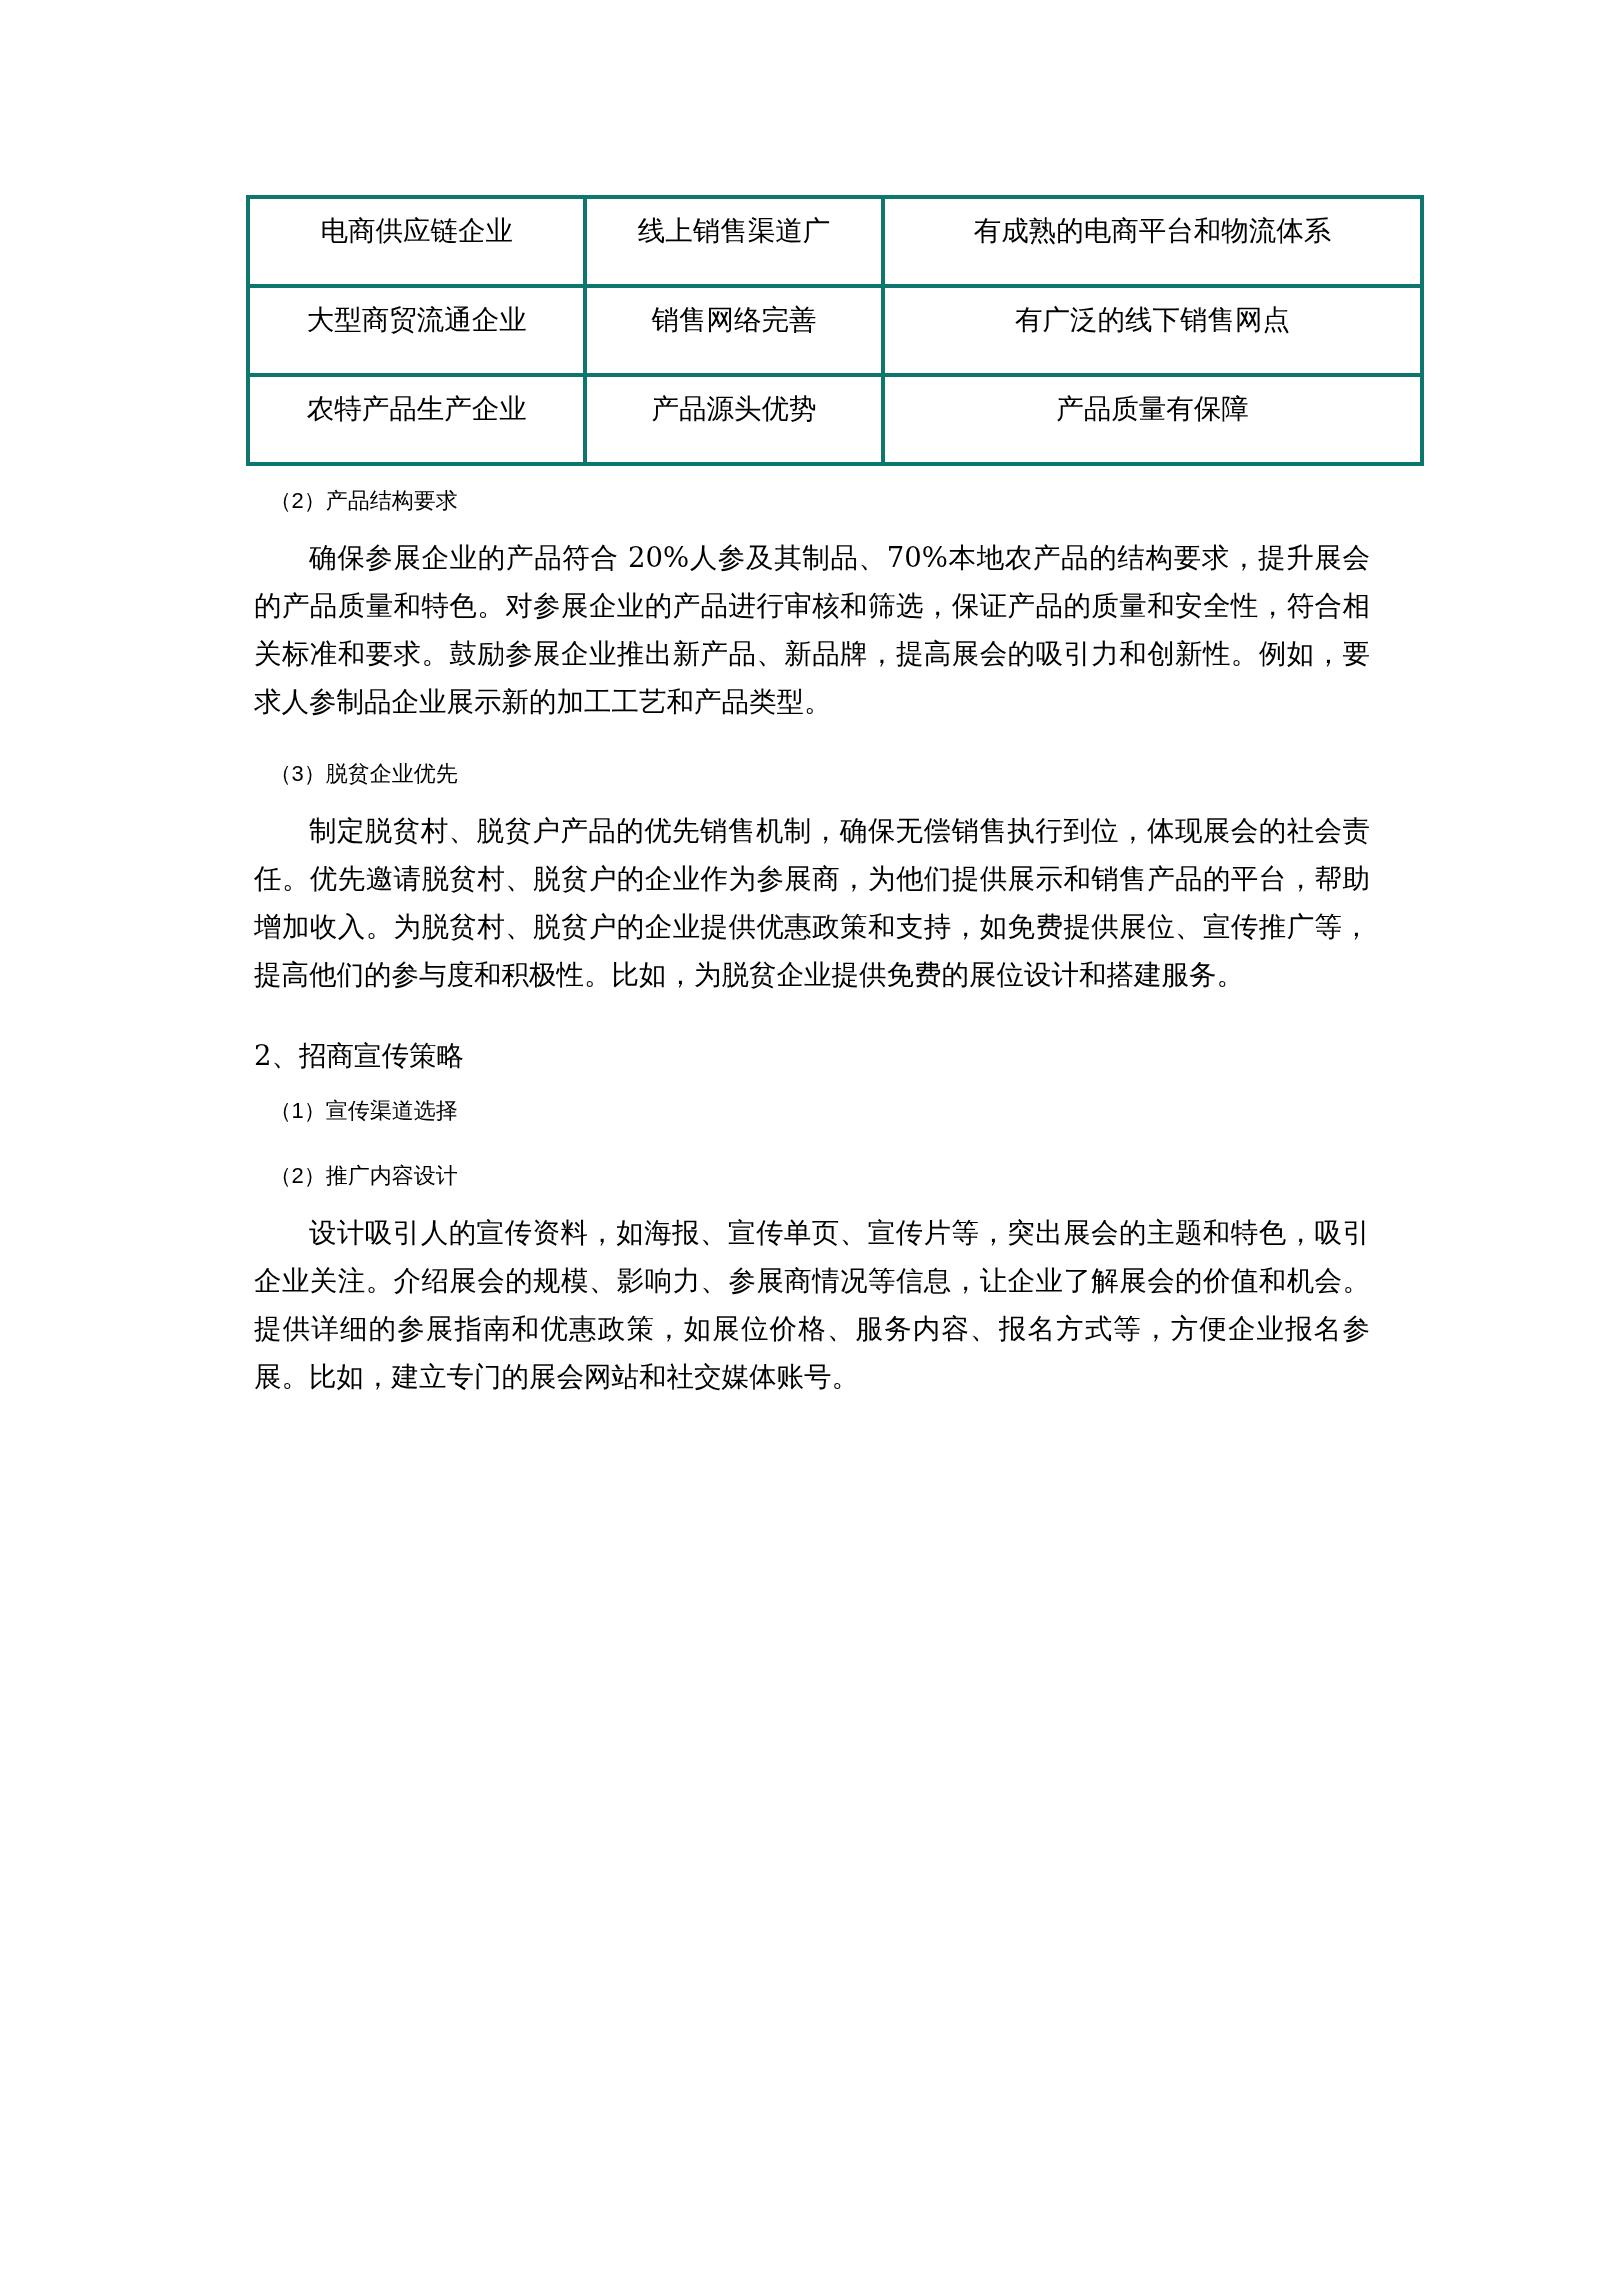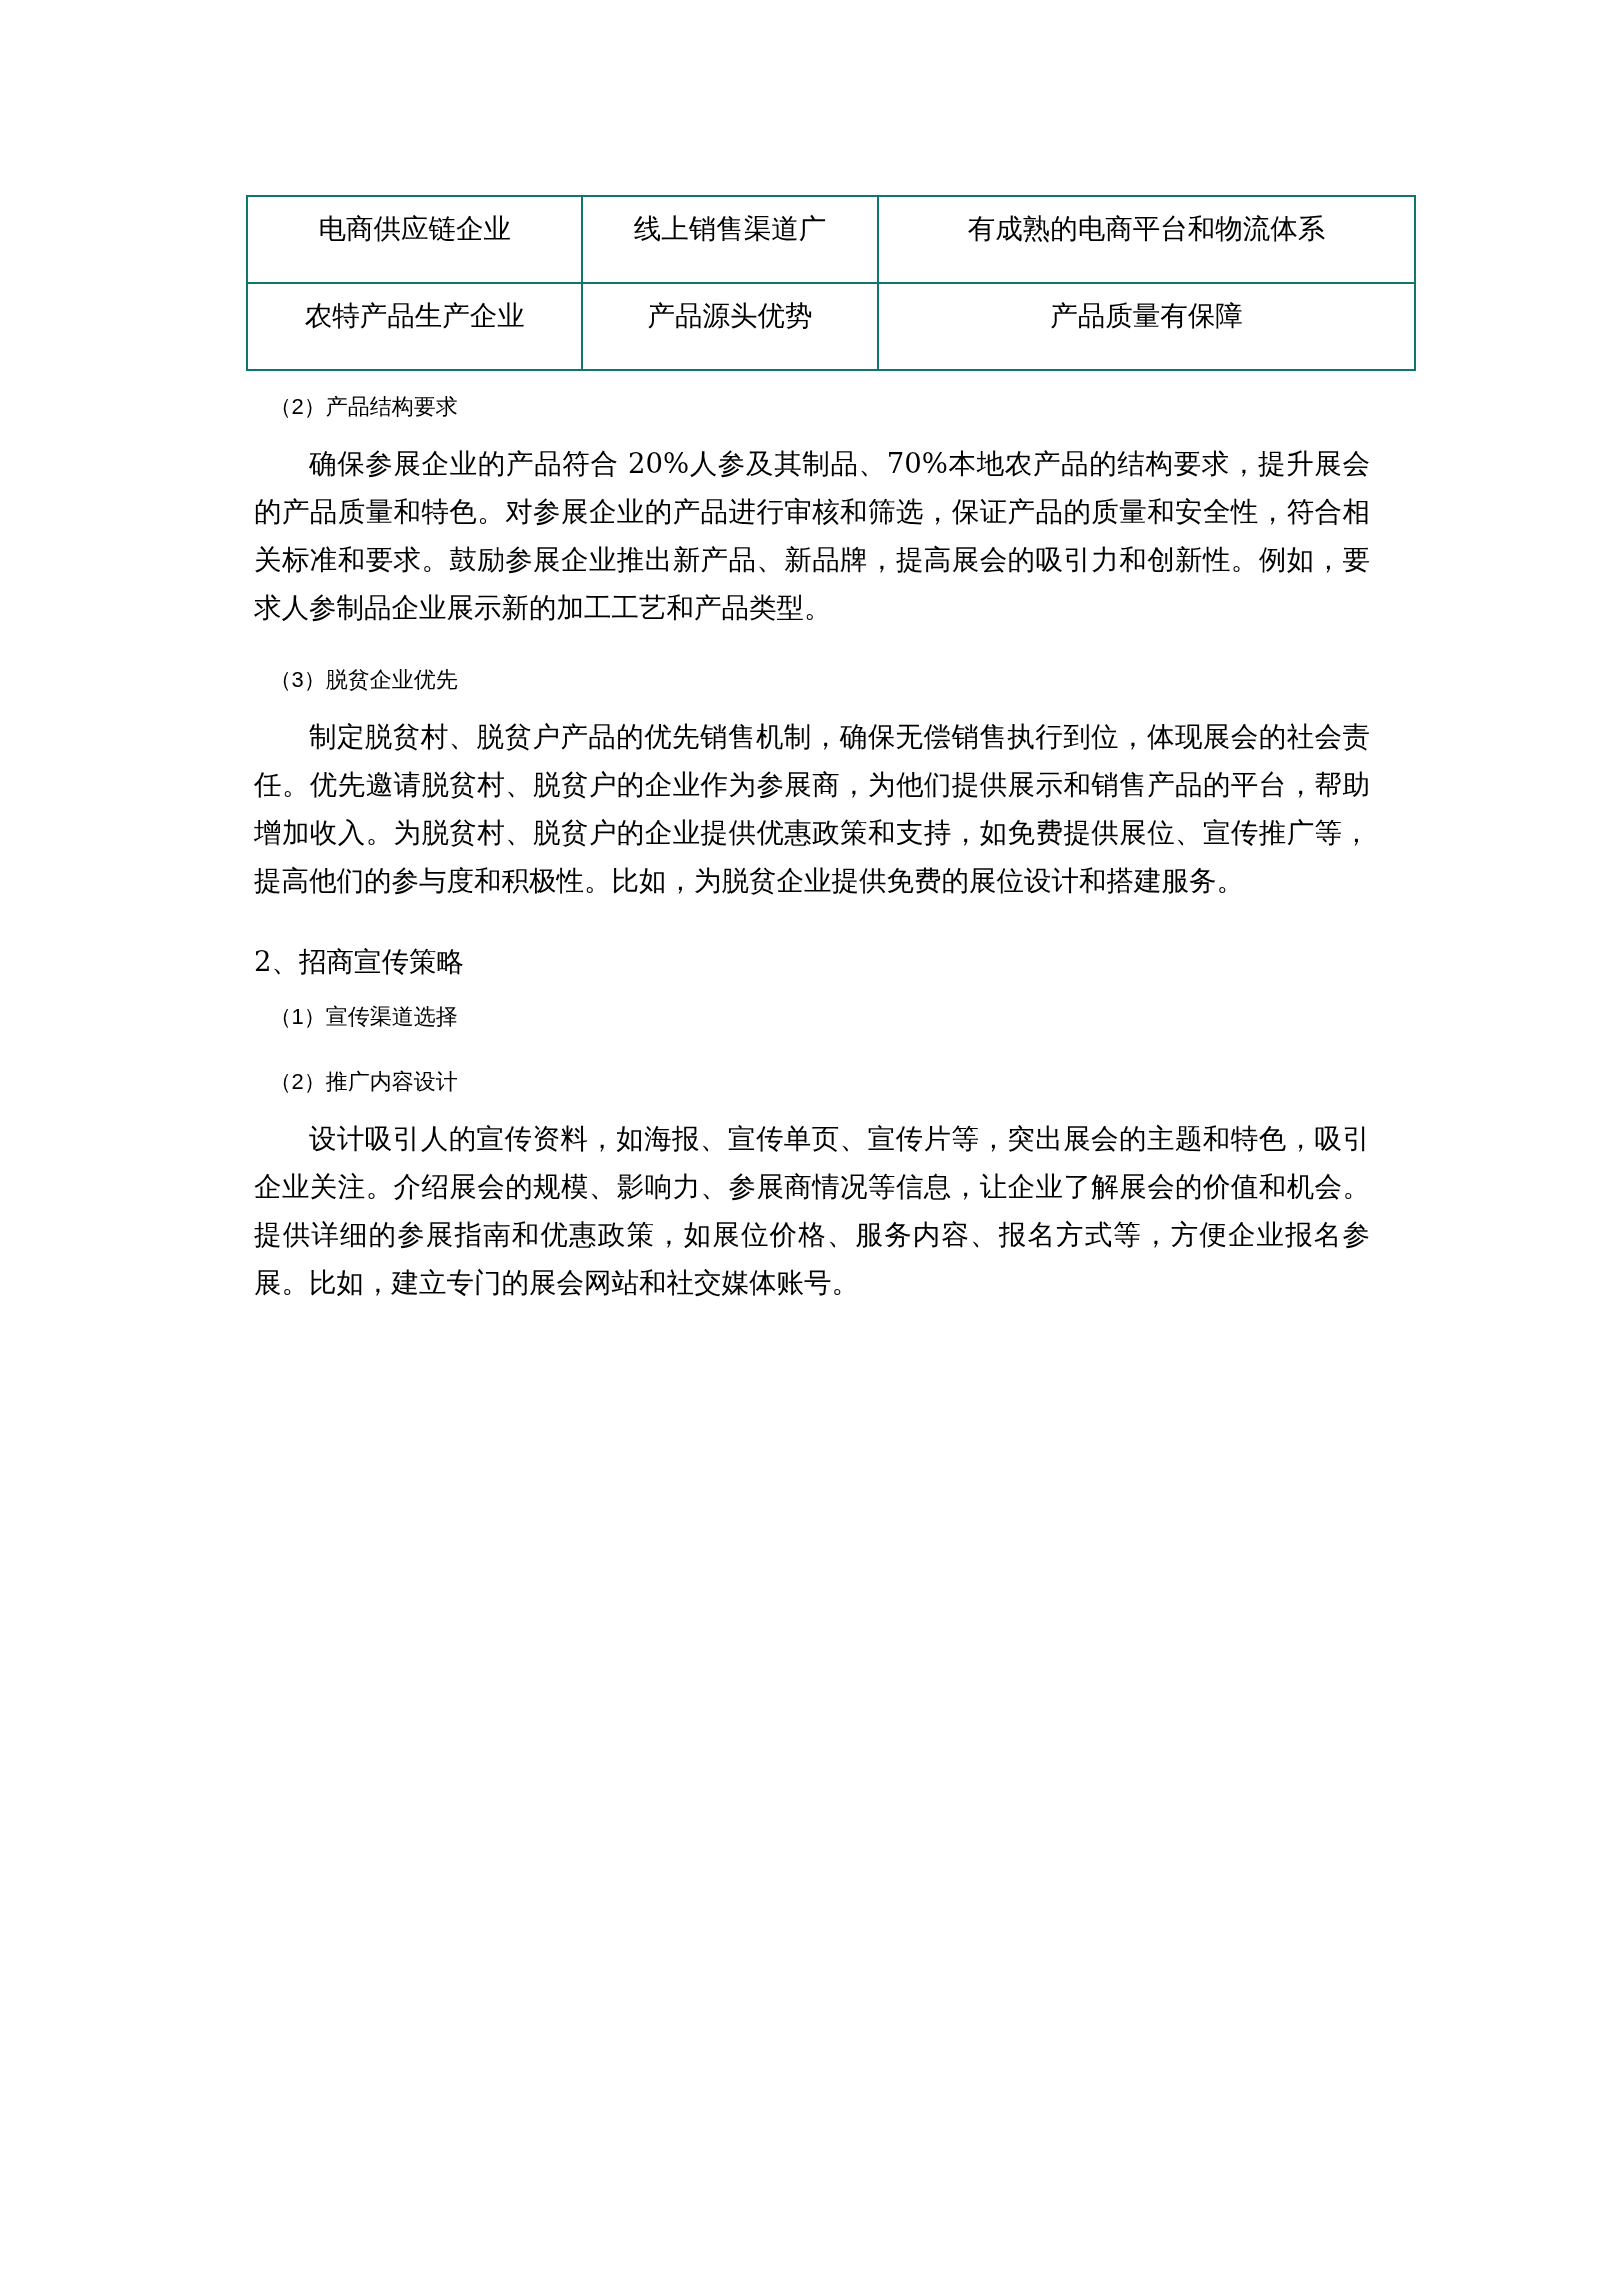--- a/index.html
+++ b/index.html
@@ -28,21 +28,21 @@
   }
 
   
   .doc-table {
     width: 1132px;
     border-collapse: collapse;
     table-layout: fixed;
     margin: 0 0 0 0;
   }
   .doc-table td {
-    border: 2px solid #0f766e;
+    border: 4px solid #0f766e;
     text-align: center;
     vertical-align: top;
     padding: 17px 5.2px 39px 5.2px;
     font-size: 27.5px;
     line-height: 1.05;
     font-family: "DejaVu Serif", "Liberation Serif", serif;
     white-space: nowrap;
   }
   .col-a { width: 323px; }
   .col-b { width: 283px; }
@@ -87,20 +87,25 @@
   <div id="content">
 
     <table class="doc-table">
       <tbody>
         <tr>
           <td class="col-a">电商供应链企业</td>
           <td class="col-b">线上销售渠道广</td>
           <td class="col-c">有成熟的电商平台和物流体系</td>
         </tr>
         <tr>
+          <td class="col-a">大型商贸流通企业</td>
+          <td class="col-b">销售网络完善</td>
+          <td class="col-c">有广泛的线下销售网点</td>
+        </tr>
+        <tr>
           <td class="col-a">农特产品生产企业</td>
           <td class="col-b">产品源头优势</td>
           <td class="col-c">产品质量有保障</td>
         </tr>
       </tbody>
     </table>
 
     <div class="after-table"></div>
 
     <p class="heading">（2）产品结构要求</p>

